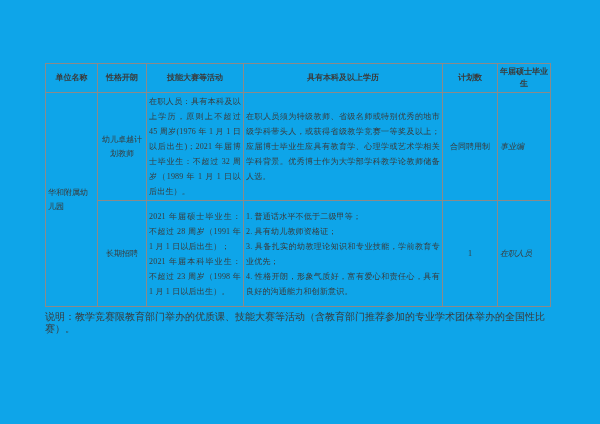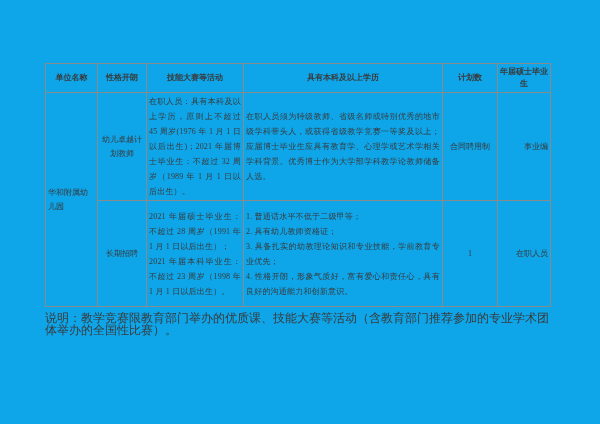--- a/index.html
+++ b/index.html
@@ -41,46 +41,48 @@
     text-align: center;
     line-height: 12px;
     padding: 1px 6px;
   }
   td.center {
     text-align: center;
     line-height: 14px;
     white-space: pre-wrap;
   }
   td.narrow-center {
-    text-align: right;
+    text-align: left;
     line-height: 14px;
     padding: 1px 9px;
+    font-style: italic;
   }
   td.unit-cell {
     text-align: left;
     line-height: 14px;
     padding: 1px 9px;
   }
   td.text {
     text-align: justify;
     line-height: 15px;
     padding: 3px 5px;
     white-space: pre-wrap;
     letter-spacing: 0.2px;
     margin-left: 48px;
   }
   .note {
     position: absolute;
     left: 45px;
     top: 312px;
     width: 512px;
-    font-size: 12px;
+    font-size: 10px;
     line-height: 12px;
     color: #3a3a3a;
     margin: 0;
+    font-family: Liberation Mono, monospace;
   }
 </style>
 </head>
 <body>
 
 <div class="page">
 
   <table class="recruit-table">
     <colgroup>
       <col style="width:52px">

